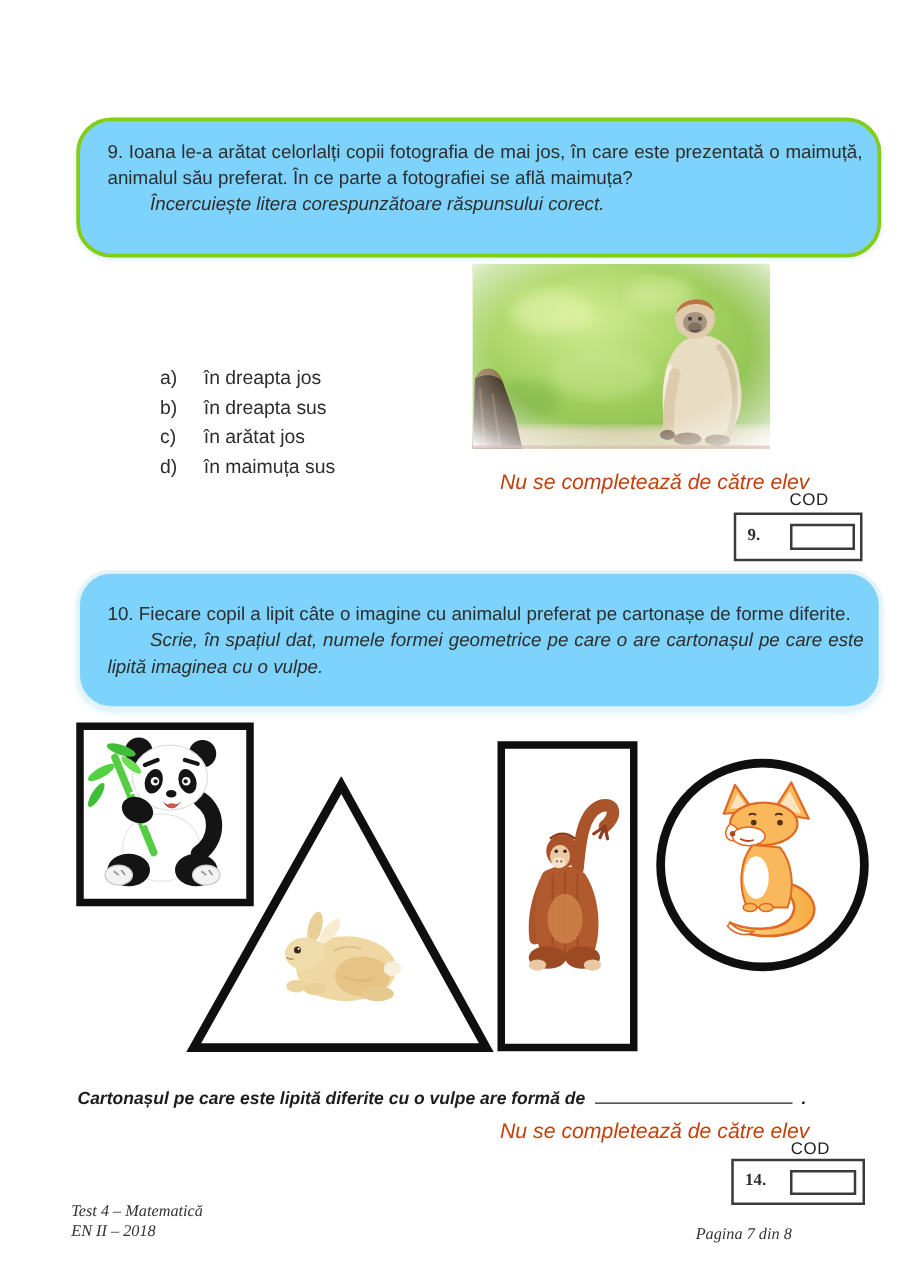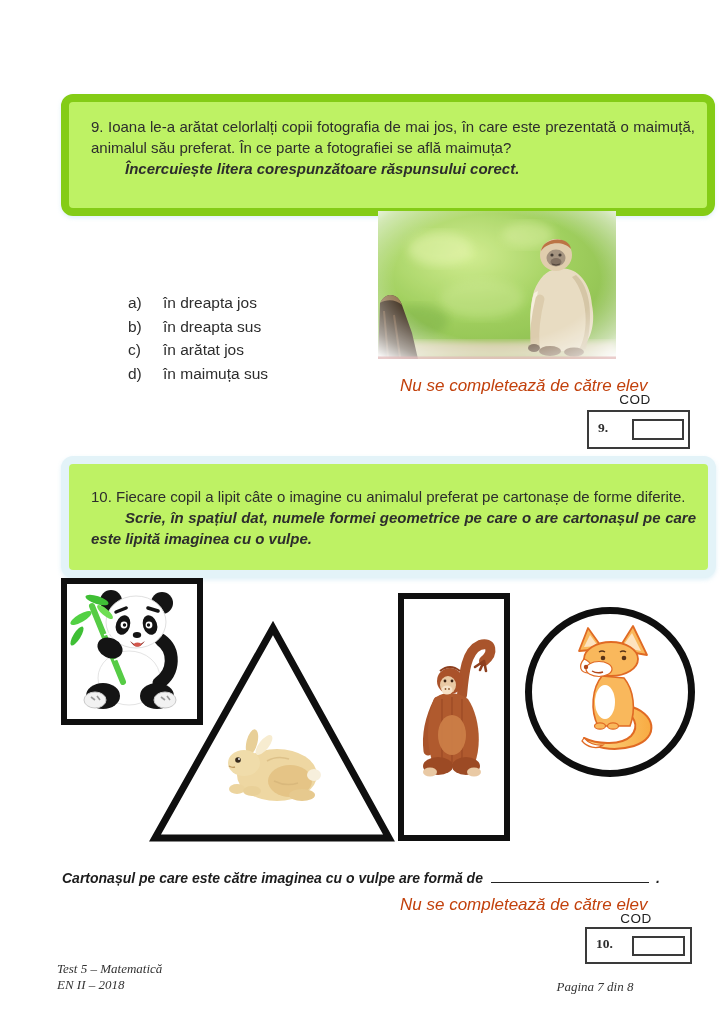--- a/index.html
+++ b/index.html
@@ -1,37 +1,37 @@
 <!DOCTYPE html>
 <html><head>
 <meta charset="utf-8">
 <style>
   html,body{margin:0;padding:0;background:#ffffff;}
   .page{position:relative;width:725px;height:1024px;background:#fff;overflow:hidden;
         font-family:"Liberation Sans",sans-serif;color:#2d2d2d;}
 
   
-  .qbox{position:absolute;border:8px solid #84cc16;border-radius:12px;
-        box-shadow:0 2px 4px rgba(186,224,240,.45);background:#bef264;}
+  .qbox{position:absolute;border:3px solid #84cc16;border-radius:28px;
+        box-shadow:0 2px 4px rgba(186,224,240,.45);background:#7dd3fc;}
   .qbox.q10{border-color:#e3f3f8;}
   .qtext{font-size:15px;line-height:21px;text-align:justify;margin:0;}
   .qinstr{font-size:15px;line-height:21px;text-align:justify;margin:0;
-          font-weight:bold;font-style:italic;text-indent:34px;}
+          font-weight:normal;font-style:italic;text-indent:34px;}
 
   
   .options{position:absolute;left:128px;top:291px;}
   .opt{display:flex;font-size:15.5px;line-height:23.5px;}
   .opt .letter{width:35px;}
 
   
   .photo{position:absolute;left:378px;top:211px;width:238px;height:148px;}
 
   
   .note{position:absolute;font-style:italic;font-size:17px;color:#c2410c;text-align:left;}
-  .codlabel{position:absolute;font-size:13.5px;color:#222;text-align:center;letter-spacing:.5px;}
+  .codlabel{position:absolute;font-size:13.5px;color:#222;text-align:right;letter-spacing:.5px;}
   .codbox{position:absolute;border:2px solid #3a3a3a;background:#fff;}
   .codnum{position:absolute;font-family:"Liberation Serif",serif;font-weight:bold;font-size:13.5px;}
   .codinner{position:absolute;border:2px solid #3a3a3a;background:#fff;}
 
   
   .card-square{position:absolute;left:61px;top:578px;width:130px;height:135px;border:6px solid #0f0f0f;background:#fff;}
   .card-rect{position:absolute;left:398px;top:593px;width:100px;height:236px;border:6px solid #0f0f0f;background:#fff;}
   .card-circle{position:absolute;left:525px;top:607px;width:156px;height:156px;border:7px solid #0f0f0f;border-radius:50%;background:#fff;}
   .card-triangle{position:absolute;left:148px;top:621px;width:248px;height:224px;}
 
@@ -241,29 +241,29 @@
       <ellipse cx="67" cy="55" rx="13" ry="7.5" fill="#ffffff" stroke="#e06a24" stroke-width="1.2"></ellipse>
       <circle cx="71" cy="44" r="2.3" fill="#5a3317"></circle>
         <circle cx="92" cy="44" r="2.3" fill="#5a3317"></circle>
       <path d="M67,38 q3,-2 6,0 M88,38 q3,-2 6,0" stroke="#5a3317" stroke-width="1.4" fill="none"></path>
       <circle cx="54" cy="53" r="2.2" fill="#b2471a"></circle>
       <path d="M60,57 Q65,60 71,58" stroke="#b2471a" stroke-width="1.4" fill="none"></path>
     </svg>
   </div>
 
   <div class="answer-line">
-    <span>Cartonașul pe care este către imaginea cu o vulpe are formă de</span><span class="blank"></span><span class="suffix">.</span>
+    <span>Cartonașul pe care este lipită diferite cu o vulpe are formă de</span><span class="blank"></span><span class="suffix">.</span>
   </div>
 
   <div class="note" style="left:400px;top:895px;width:268px;">Nu se completează de către elev</div>
   <div class="codlabel" style="left:608px;top:911px;width:56px;">COD</div>
   <div class="codbox" style="left:585px;top:927px;width:103px;height:33px;">
-    <span class="codnum" style="left:9px;top:7px;">10.</span>
+    <span class="codnum" style="left:9px;top:7px;">14.</span>
     <span class="codinner" style="left:45px;top:7px;width:49px;height:16px;"></span>
   </div>
 
   <div class="footer-left">
-    <div>Test 5 – Matematică</div>
+    <div>Test 4 – Matematică</div>
     <div>EN II – 2018</div>
   </div>
   <div class="footer-right">Pagina 7 din 8</div>
 
 </div>
 
 </body></html>

